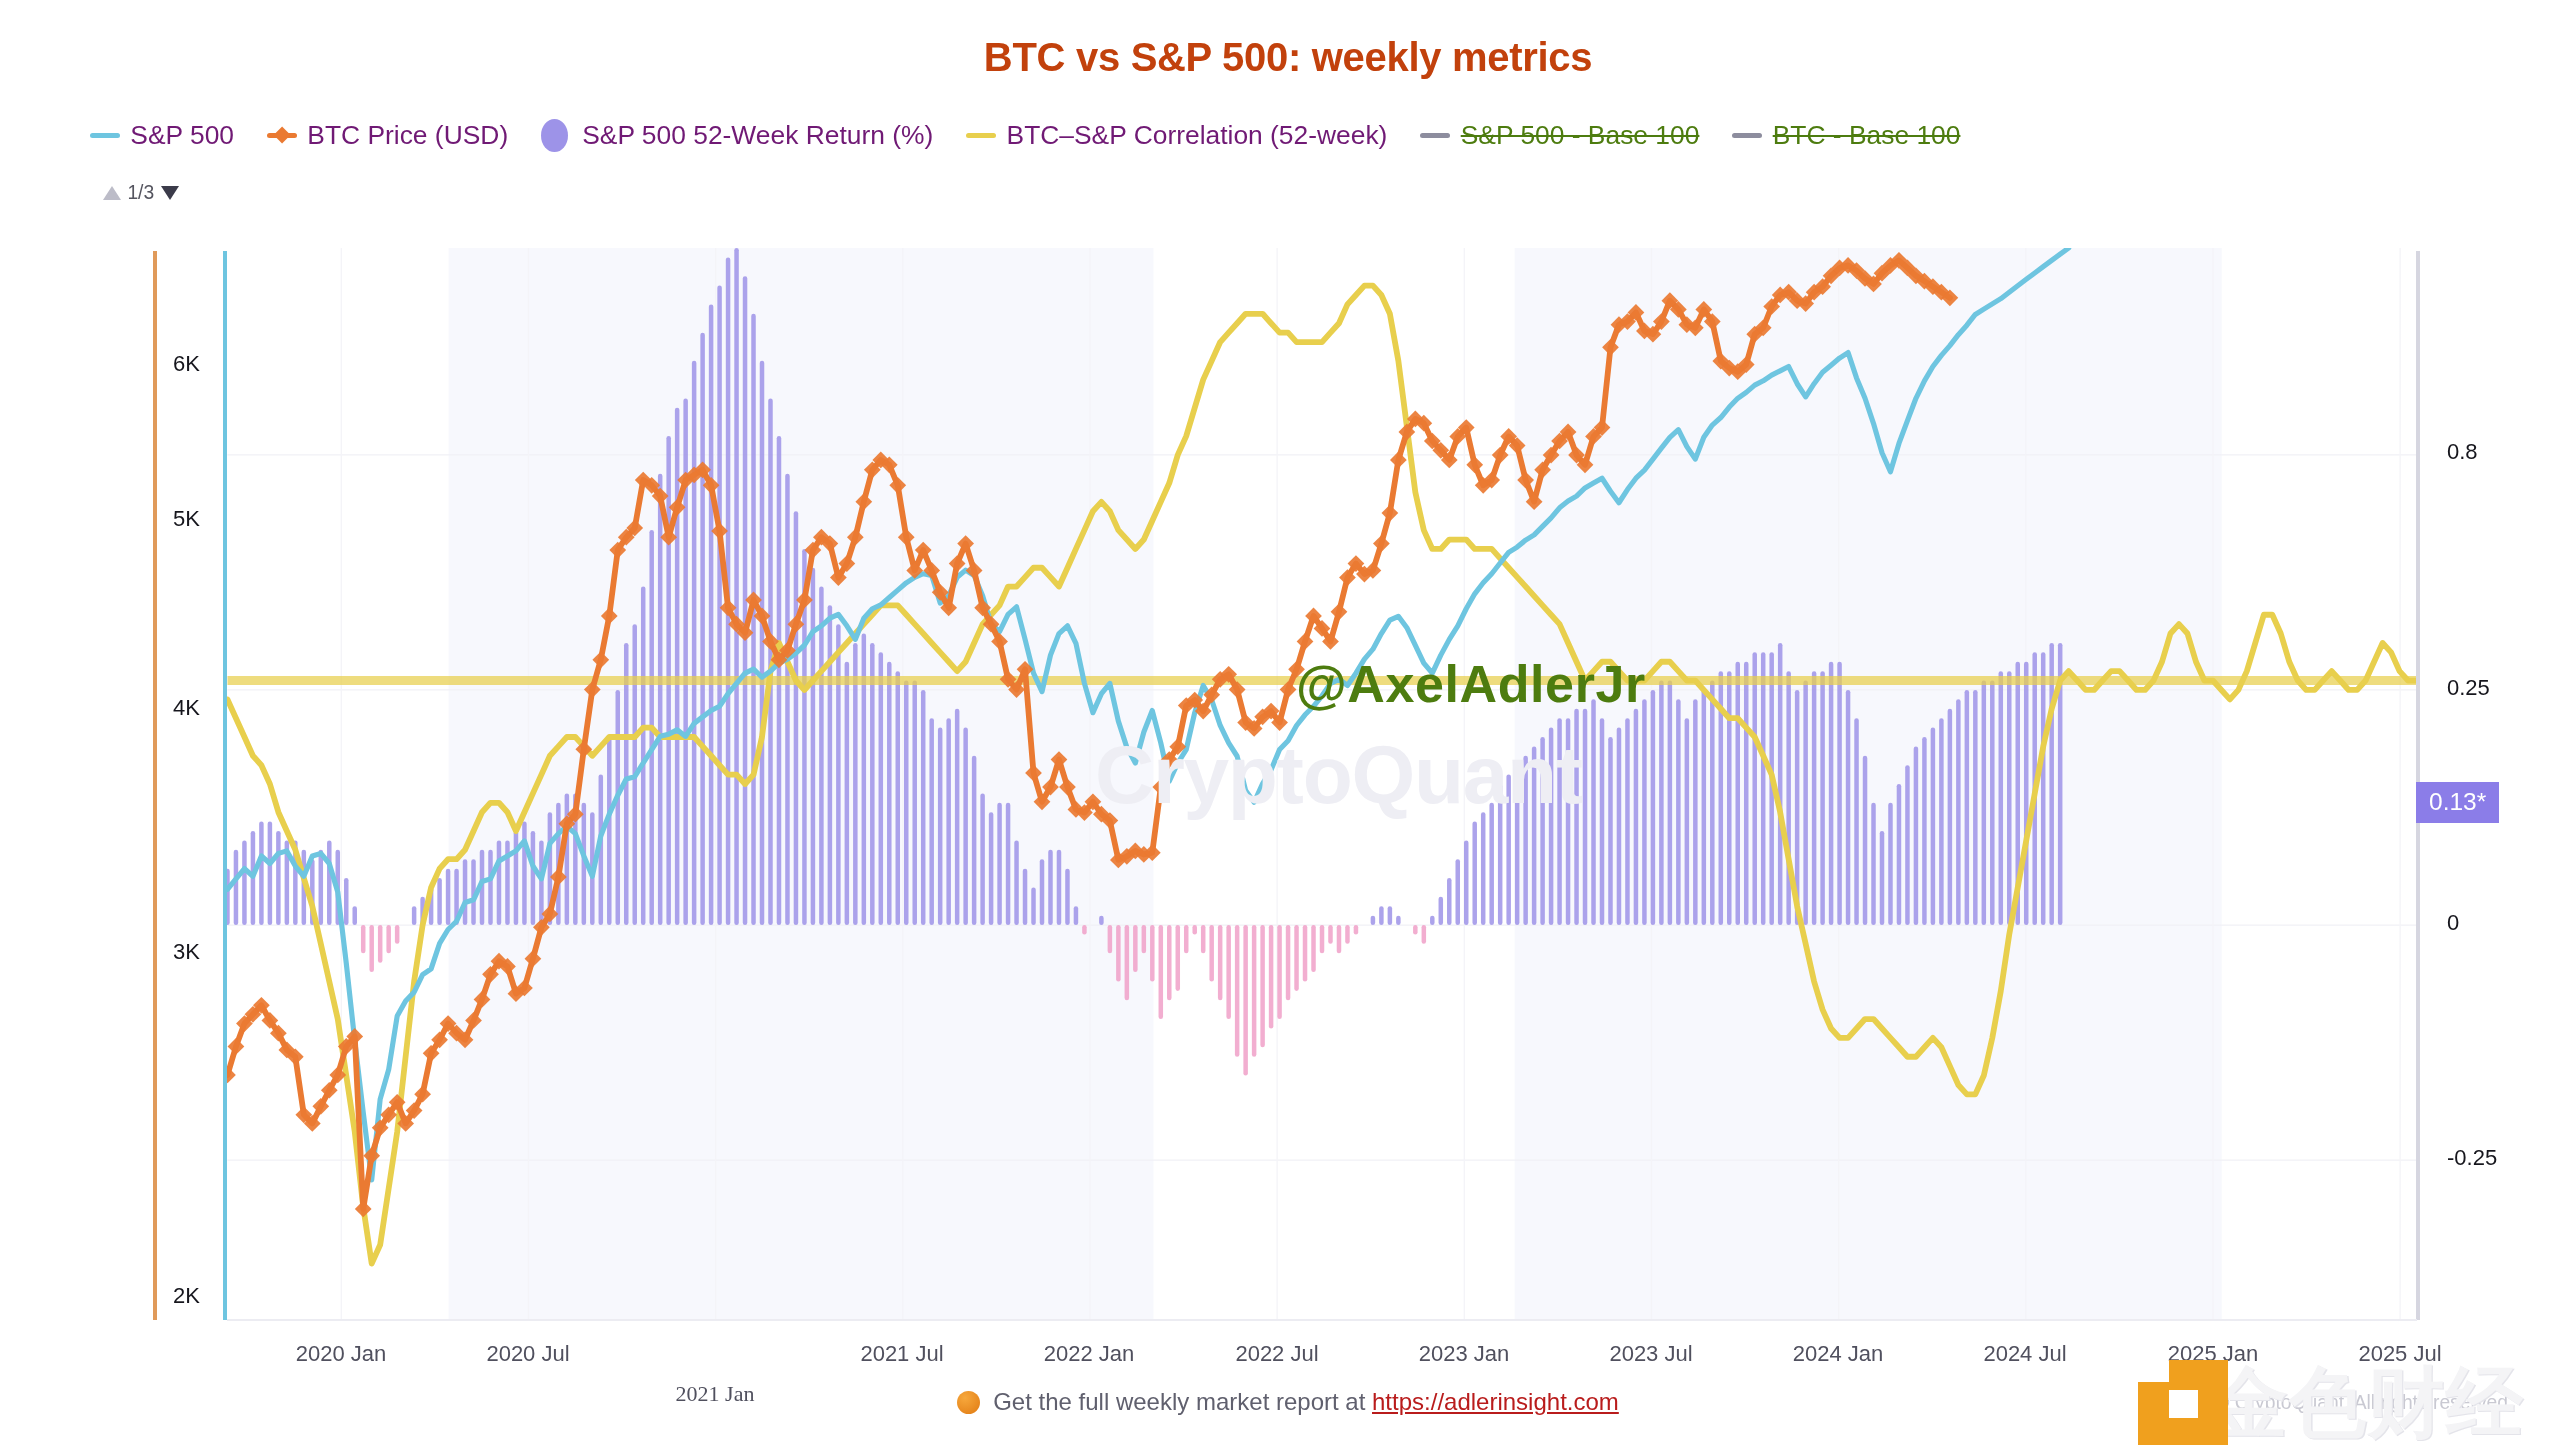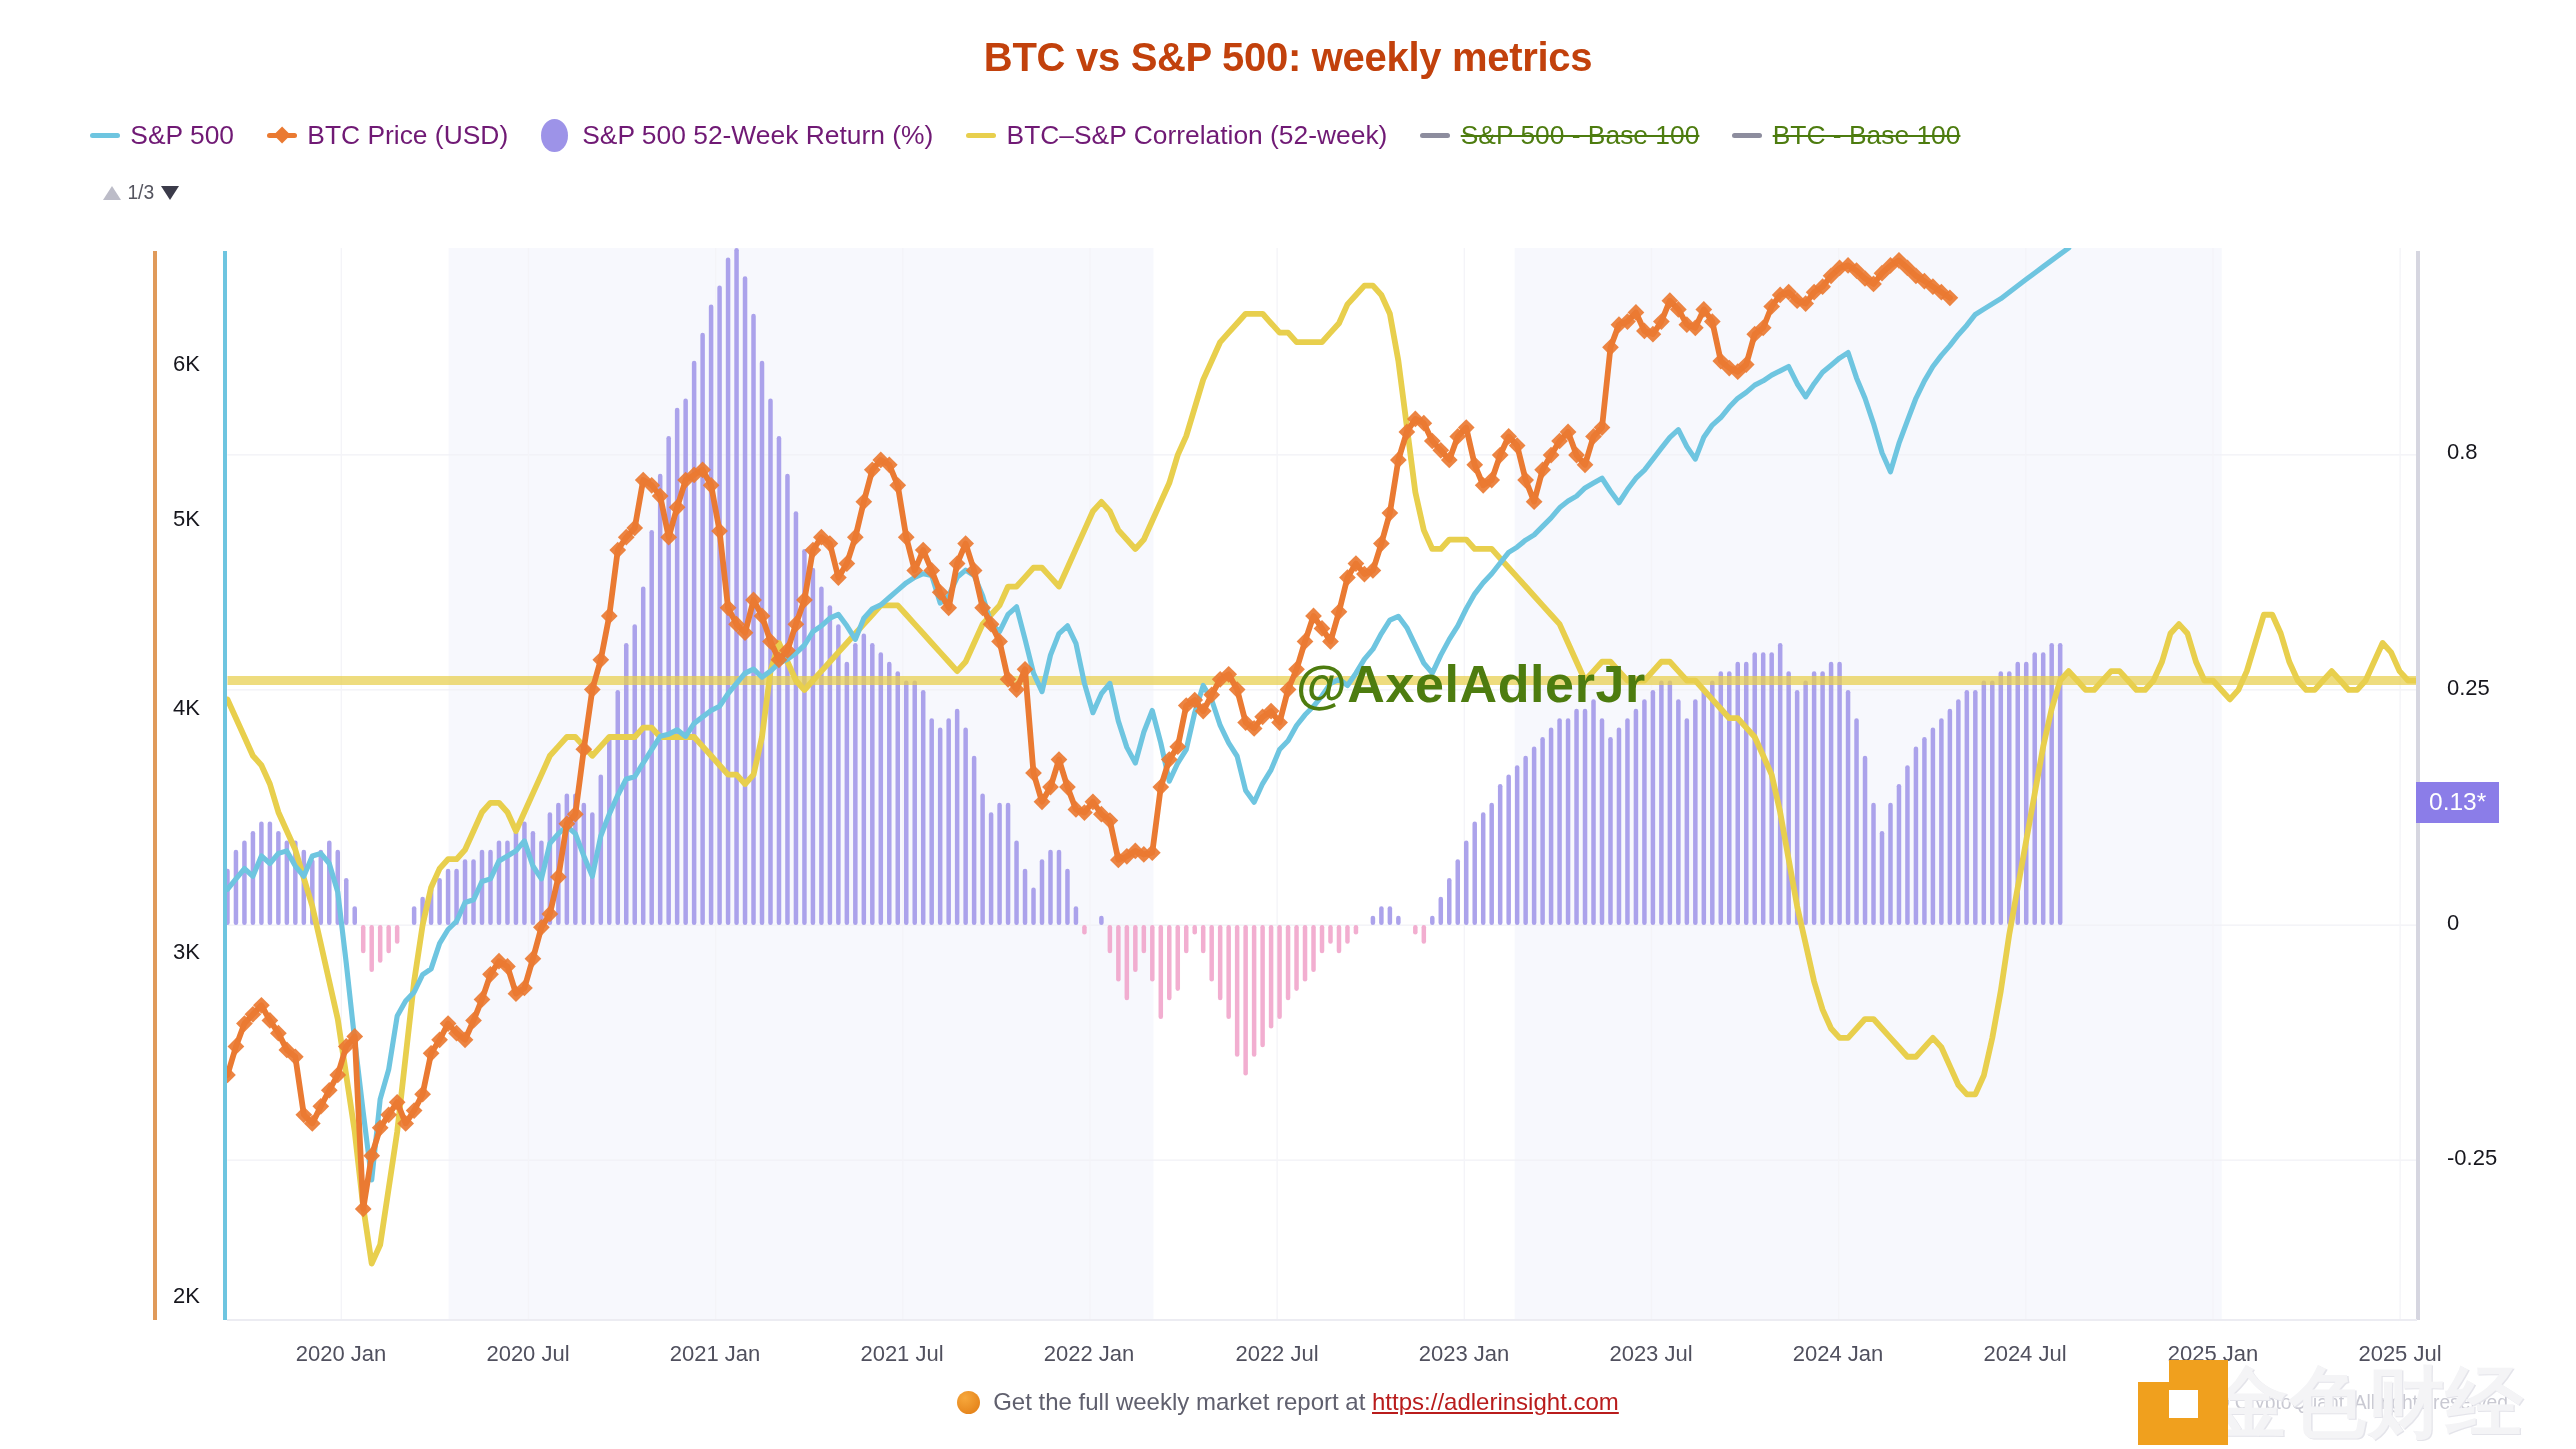--- a/index.html
+++ b/index.html
@@ -667,35 +667,36 @@
     </div>
   <div id="ticks-corr">
       <div class="tick tick-corr" style="top: 439px;">0.8</div>
       <div class="tick tick-corr" style="top: 675px;">0.25</div>
       <div class="tick tick-corr" style="top: 910px;">0</div>
       <div class="tick tick-corr" style="top: 1145px;">-0.25</div>
     </div>
   <div id="ticks-x">
       <div class="tick-x" style="left: 341px; top: 1341px;">2020 Jan</div>
       <div class="tick-x" style="left: 528px; top: 1341px;">2020 Jul</div>
-      <div class="tick-x" style="left: 715px; top: 1341px;">2021 Jan</div>
+      <div class="tick-x" style="left: 715px; top: 1381px; font-family: Liberation Serif, serif;">2021 Jan</div>
       <div class="tick-x" style="left: 902px; top: 1341px;">2021 Jul</div>
       <div class="tick-x" style="left: 1089px; top: 1341px;">2022 Jan</div>
       <div class="tick-x" style="left: 1277px; top: 1341px;">2022 Jul</div>
       <div class="tick-x" style="left: 1464px; top: 1341px;">2023 Jan</div>
       <div class="tick-x" style="left: 1651px; top: 1341px;">2023 Jul</div>
       <div class="tick-x" style="left: 1838px; top: 1341px;">2024 Jan</div>
       <div class="tick-x" style="left: 2025px; top: 1341px;">2024 Jul</div>
       <div class="tick-x" style="left: 2213px; top: 1341px;">2025 Jan</div>
       <div class="tick-x" style="left: 2400px; top: 1341px;">2025 Jul</div>
     </div>
 
   <div id="corr-badge" style="top: 782px;">0.13*</div>
 
   <div id="wm-handle">@AxelAdlerJr</div>
+  <div id="wm-brand">CryptoQuant</div>
 
   <div id="footer">
     <div id="footer-dot"></div>
     <div id="footer-text"><span>Get the full weekly market report at </span><a id="footer-link" href="#">https://adlerinsight.com</a></div>
   </div>
 
   <div id="copyright">© CryptoQuant. All rights reserved</div>
 
   <div id="brand-cn">金色财经</div>
 

